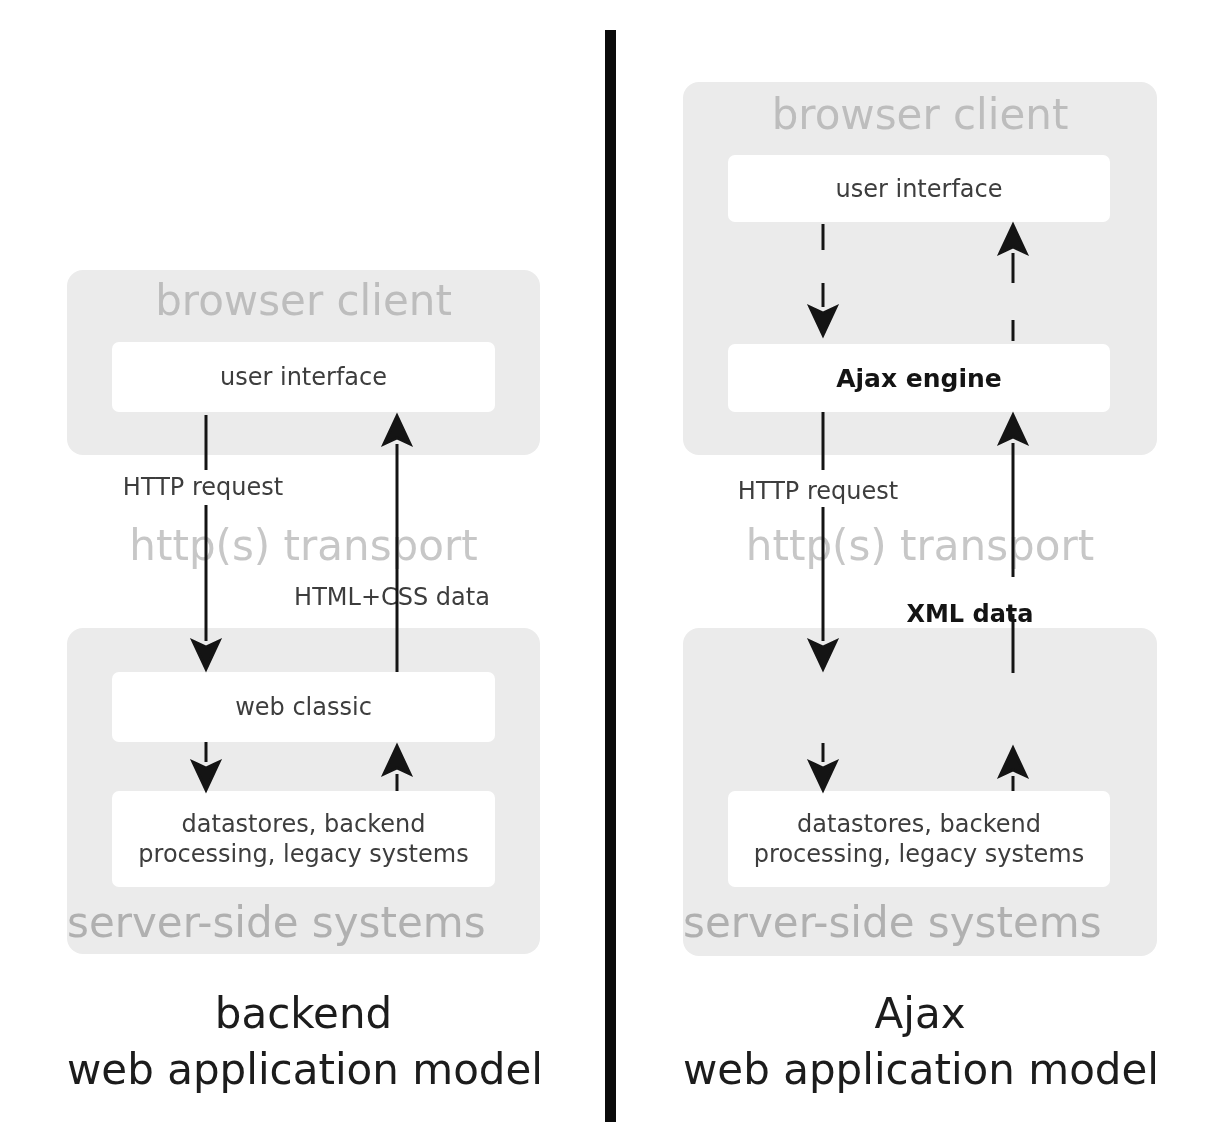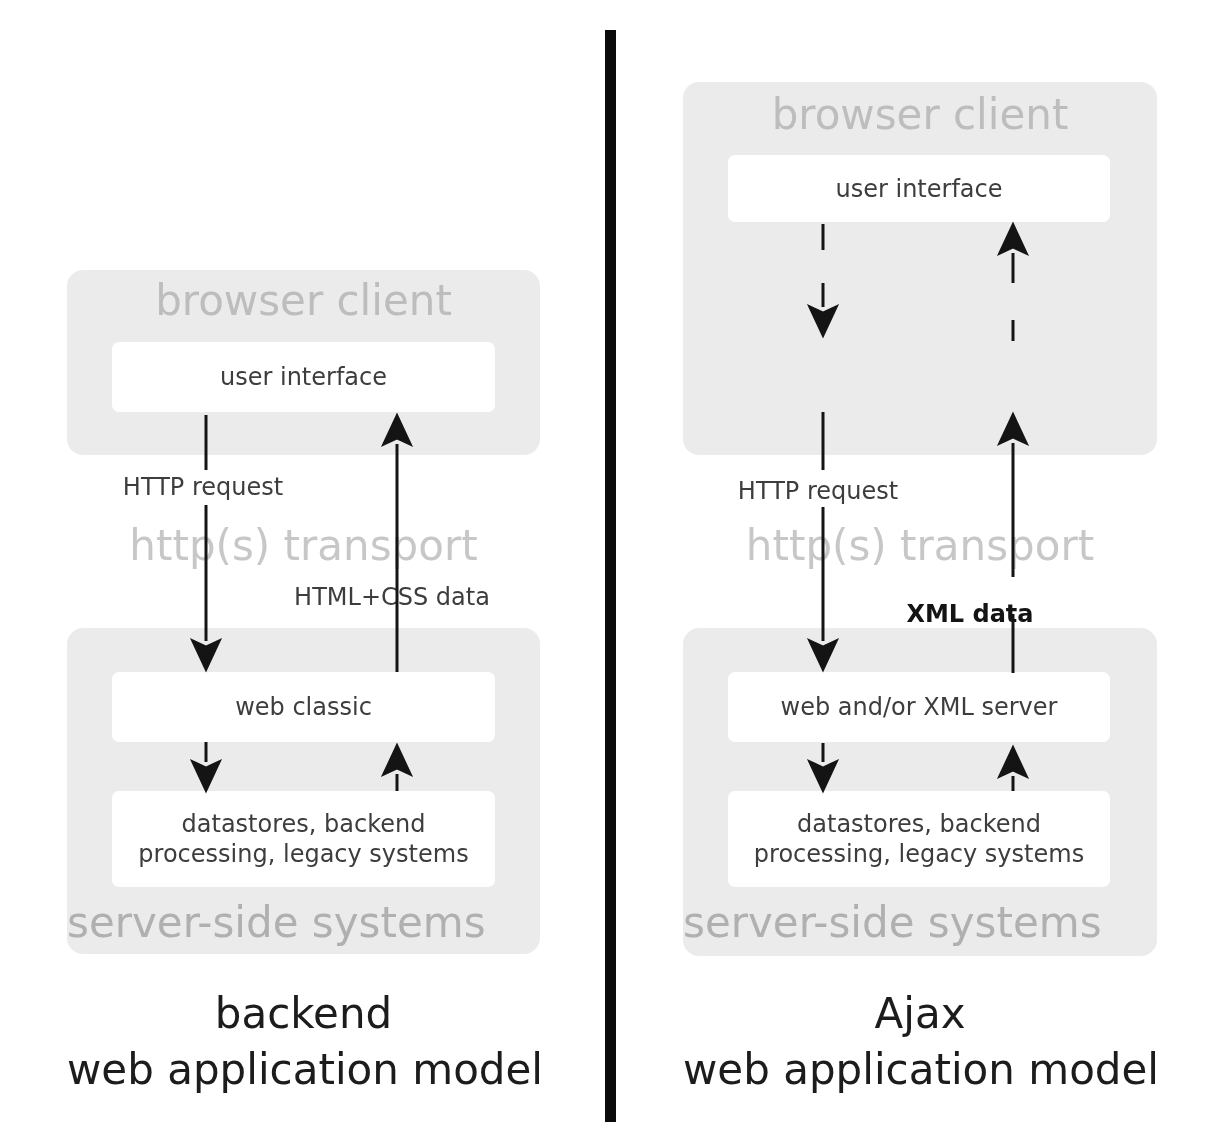--- a/index.html
+++ b/index.html
@@ -65,28 +65,28 @@
   </div>
 
   <div class="divider" style="left:605px; top:30px; width:11px; height:1092px;"></div>
 
   <div class="panel layer1" style="left:683px; top:82px; width:474px; height:373px;">
     <div class="panel-title" style="top:8px;">browser client</div>
   </div>
   <div class="whitebox layer2" style="left:728px; top:155px; width:382px; height:67px;">
     <span class="bx-label">user interface</span>
   </div>
+  <div class="whitebox layer2" style="left:728px; top:344px; width:382px; height:68px;">
+    <span class="bx-label bold">Ajax engine</span>
+  </div>
 
   <div class="bigtext layer1" style="left:683px; top:518px; width:474px;">http(s) transport</div>
 
   <div class="panel layer1" style="left:683px; top:628px; width:474px; height:328px;">
     <div class="server-title" style="bottom:6px;">server-side systems</div>
-  </div>
-  <div class="whitebox layer2" style="left:728px; top:672px; width:382px; height:70px;">
-    <span class="bx-label">web and/or XML server</span>
   </div>
   <div class="whitebox layer2" style="left:728px; top:791px; width:382px; height:96px;">
     <span class="ds-lines">
       <span>datastores, backend</span>
       <span>processing, legacy systems</span>
     </span>
   </div>
 
   <div class="flow-label bold layer4" style="left:822px; top:250px;">JavaScript call</div>
   <div class="flow-label layer4" style="left:1010px; top:287px;">HTML+CSS data</div>

